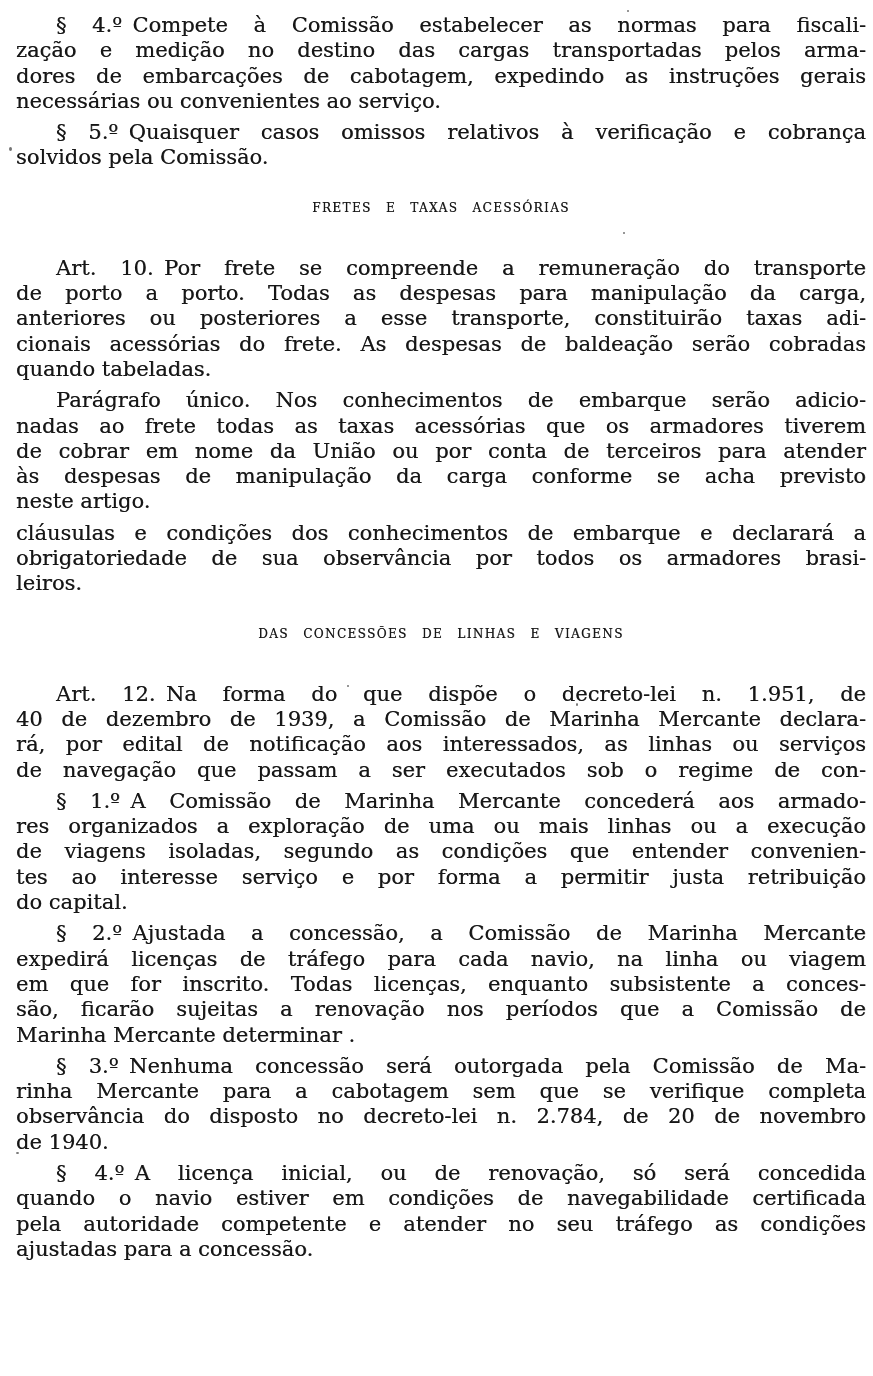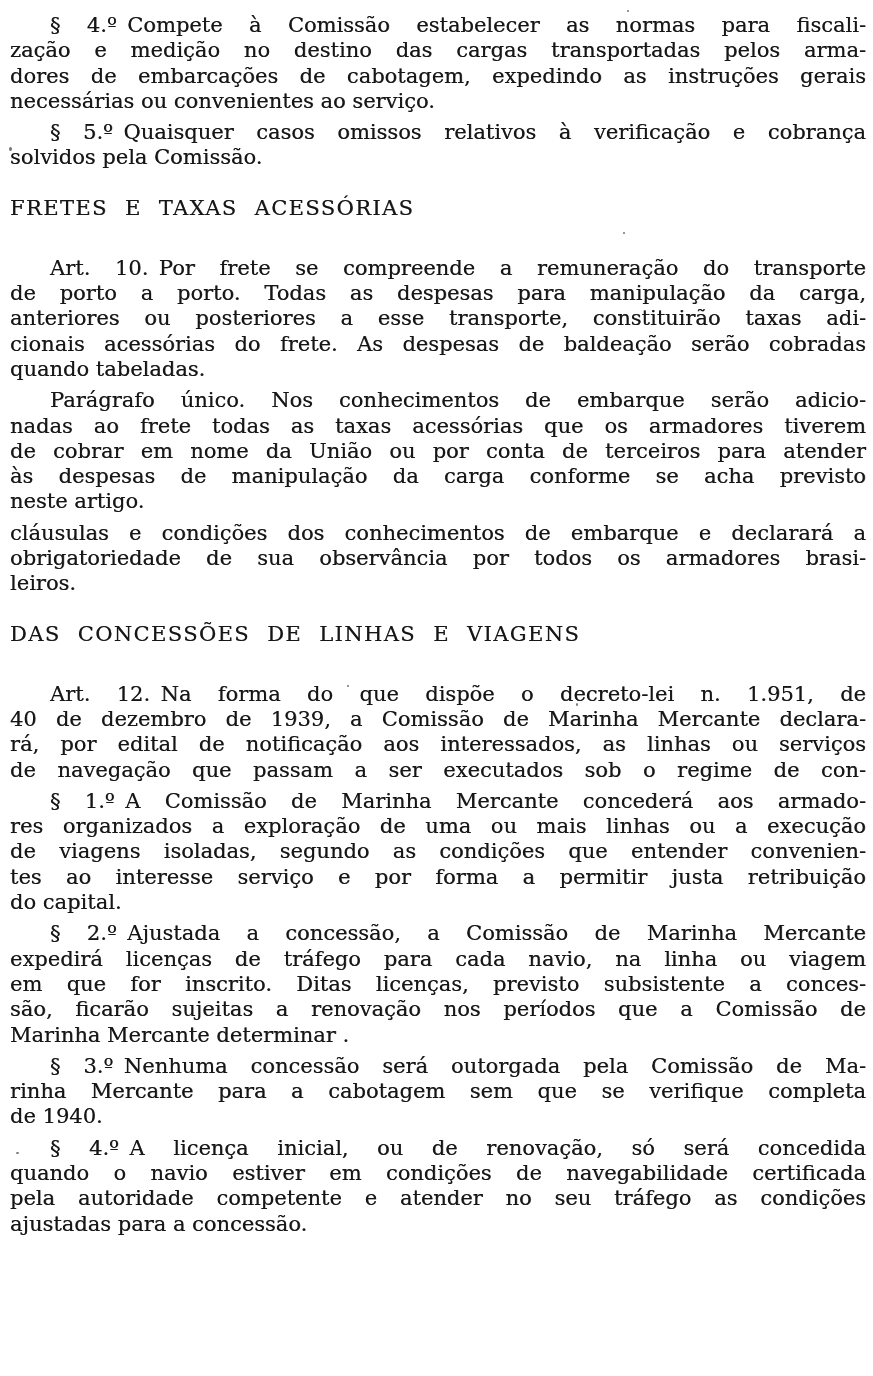--- a/index.html
+++ b/index.html
@@ -10,41 +10,41 @@
   .page {
     position: relative;
     width: 873px;
     height: 1376px;
     box-sizing: border-box;
     background: #ffffff;
     color: #161616;
     font-family: "DejaVu Serif", "Liberation Serif", serif;
     font-size: 21px;
     line-height: 25.3px;
-    padding: 13px 7px 0 10px;
+    padding: 13px 7px 0 16px;
     overflow: hidden;
     text-shadow: 0.35px 0.3px 0.45px rgba(10,10,10,0.6);
   }
   .paragraph {
     margin: 0 0 6px 0;
   }
   .line {
     text-align: justify;
     text-align-last: justify;
     white-space: normal;
   }
   .line.first {
     text-indent: 40px;
   }
   .line.last {
     text-align-last: left;
   }
   .heading {
-    text-align: left;
-    font-size: 21px;
+    text-align: center;
+    font-size: 12px;
     line-height: 20px;
     letter-spacing: 1.4px;
     word-spacing: 9px;
     margin: 27px 0 38px 0;
     text-indent: 0;
   }
   
   .speck {
     position: absolute;
     width: 3px;
@@ -106,27 +106,28 @@
       <div class="paragraph">
         <div class="line first">§ 1.º A Comissão de Marinha Mercante concederá aos armado-</div>
         <div class="line">res organizados a exploração de uma ou mais linhas ou a execução</div>
         <div class="line">de viagens isoladas, segundo as condições que entender convenien-</div>
         <div class="line">tes ao interesse serviço e por forma a permitir justa retribuição</div>
         <div class="line last">do capital.</div>
       </div>
       <div class="paragraph">
         <div class="line first">§ 2.º Ajustada a concessão, a Comissão de Marinha Mercante</div>
         <div class="line">expedirá licenças de tráfego para cada navio, na linha ou viagem</div>
-        <div class="line">em que for inscrito. Ditas licenças, previsto subsistente a conces-</div>
+        <div class="line">em que for inscrito. Todas licenças, enquanto subsistente a conces-</div>
         <div class="line">são, ficarão sujeitas a renovação nos períodos que a Comissão de</div>
         <div class="line last">Marinha Mercante determinar .</div>
       </div>
       <div class="paragraph">
         <div class="line first">§ 3.º Nenhuma concessão será outorgada pela Comissão de Ma-</div>
         <div class="line">rinha Mercante para a cabotagem sem que se verifique completa</div>
+        <div class="line">observância do disposto no decreto-lei n. 2.784, de 20 de novembro</div>
         <div class="line last">de 1940.</div>
       </div>
       <div class="paragraph">
         <div class="line first">§ 4.º A licença inicial, ou de renovação, só será concedida</div>
         <div class="line">quando o navio estiver em condições de navegabilidade certificada</div>
         <div class="line">pela autoridade competente e atender no seu tráfego as condições</div>
         <div class="line last">ajustadas para a concessão.</div>
       </div>
     </div>
   <div class="speck s1"></div>

